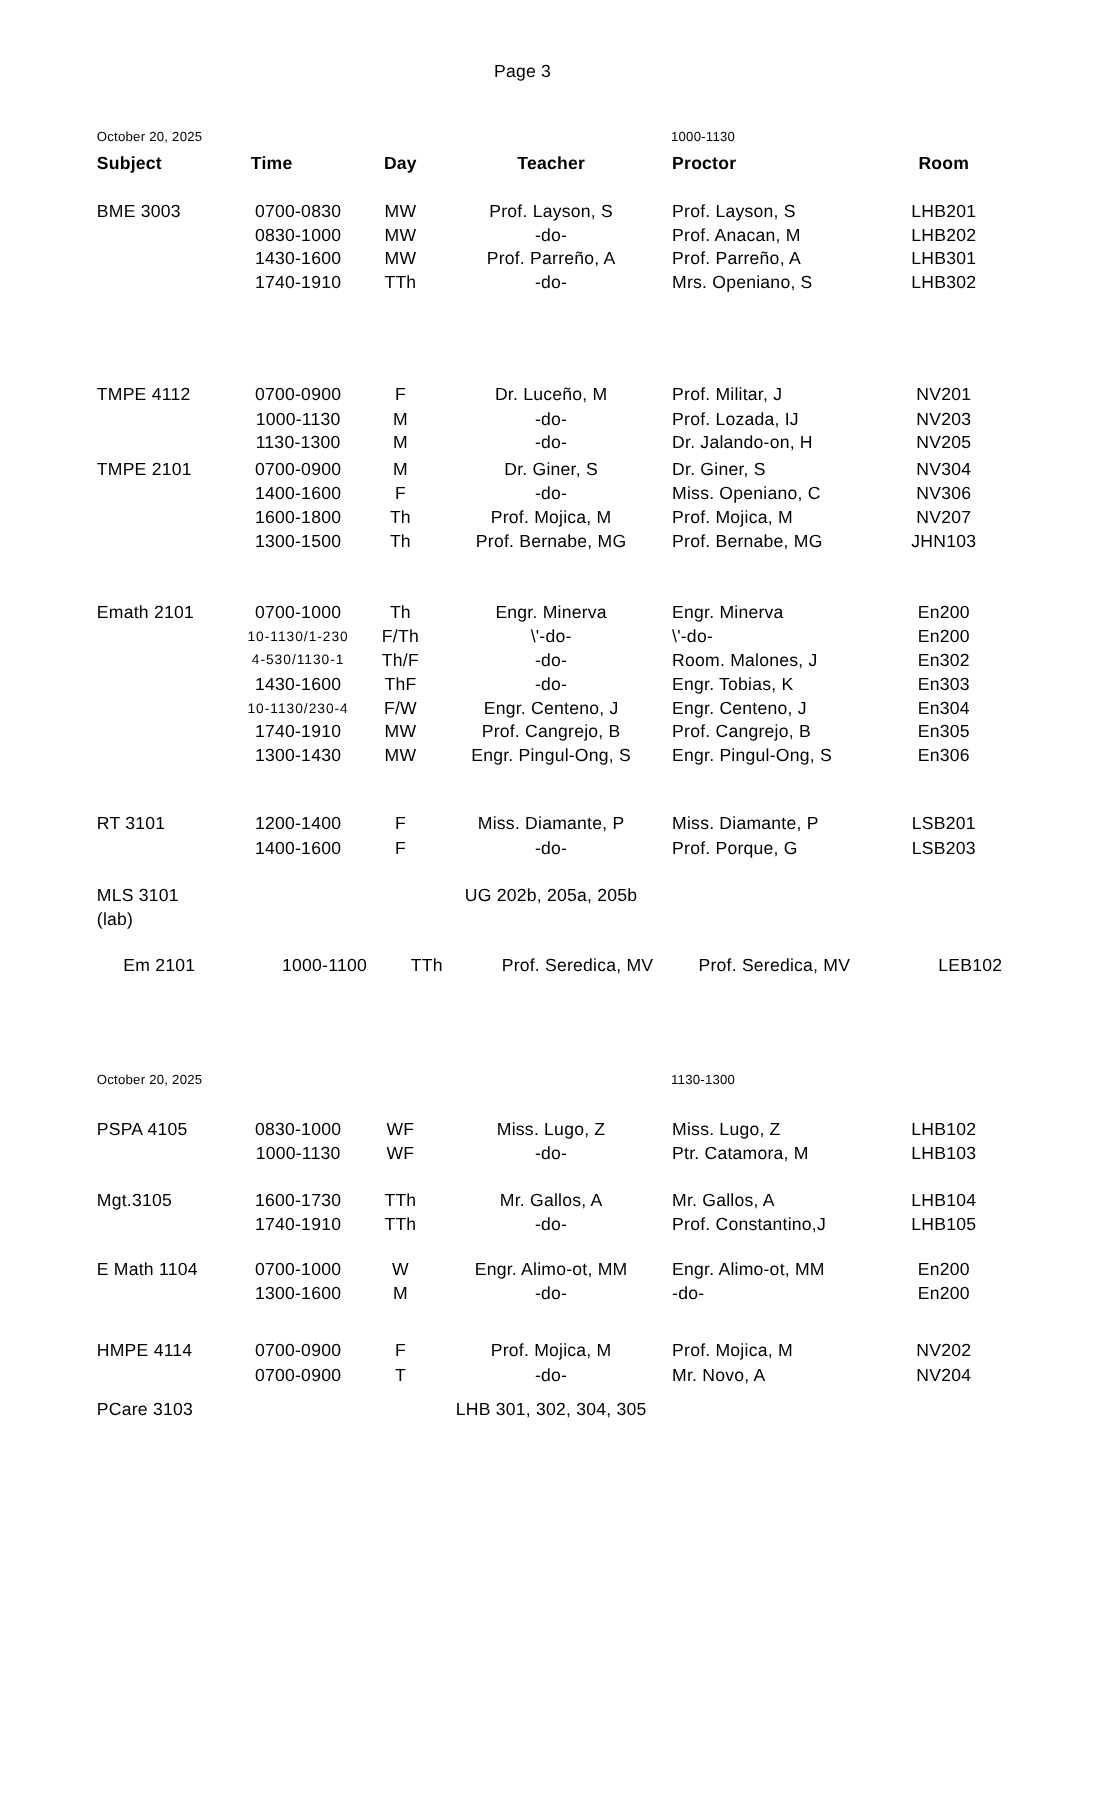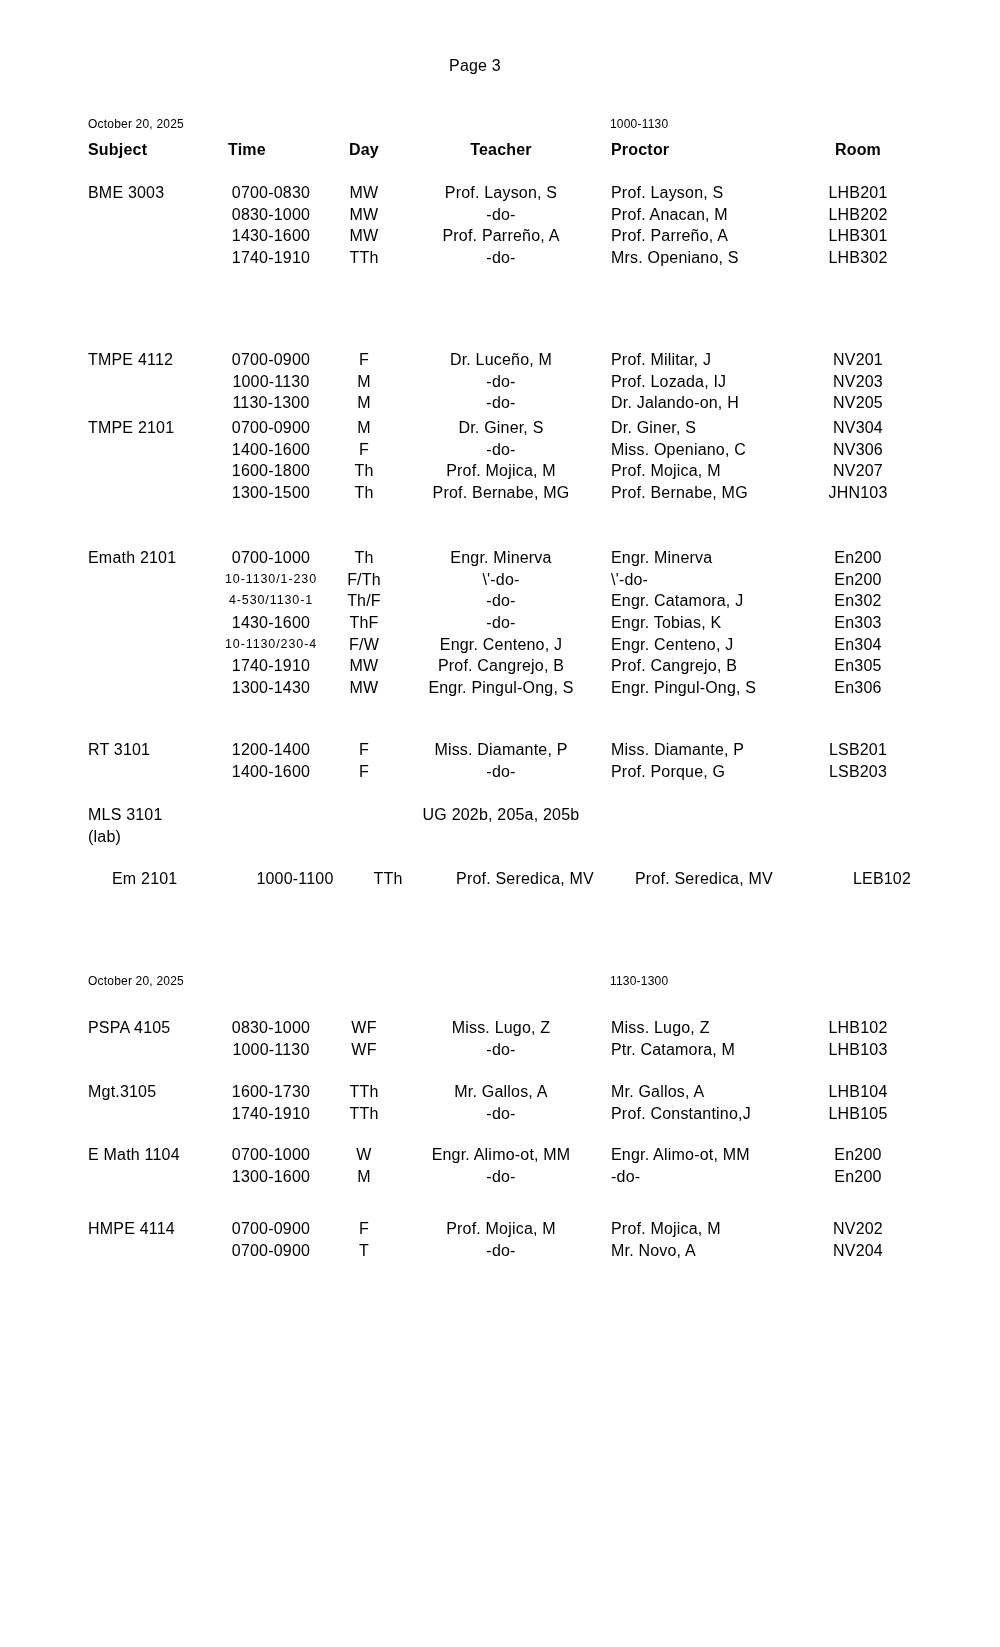--- a/index.html
+++ b/index.html
@@ -164,21 +164,21 @@
           <div class="c-day">F/Th</div>
           <div class="c-tea">\'-do-</div>
           <div class="c-pro">\'-do-</div>
           <div class="c-room">En200</div>
         </div>
         <div class="grid-row">
           <div class="c-sub"></div>
           <div class="c-time small">4-530/1130-1</div>
           <div class="c-day">Th/F</div>
           <div class="c-tea">-do-</div>
-          <div class="c-pro">Engr. Catamora, J</div>
+          <div class="c-pro">Room. Malones, J</div>
           <div class="c-room">En302</div>
         </div>
         <div class="grid-row">
           <div class="c-sub"></div>
           <div class="c-time">1430-1600</div>
           <div class="c-day">ThF</div>
           <div class="c-tea">-do-</div>
           <div class="c-pro">Engr. Tobias, K</div>
           <div class="c-room">En303</div>
         </div>
@@ -318,15 +318,23 @@
         <div class="grid-row">
           <div class="c-sub"></div>
           <div class="c-time">0700-0900</div>
           <div class="c-day">T</div>
           <div class="c-tea">-do-</div>
           <div class="c-pro">Mr. Novo, A</div>
           <div class="c-room">NV204</div>
         </div>
       </div>
       <div class="group" style="top: 1271px;">
+        <div class="grid-row">
+          <div class="c-sub">PCare 3103</div>
+          <div class="c-time"></div>
+          <div class="c-day"></div>
+          <div class="c-tea">LHB 301, 302, 304, 305</div>
+          <div class="c-pro"></div>
+          <div class="c-room"></div>
+        </div>
       </div>
     </div>
 </div>
 
 </body></html>

